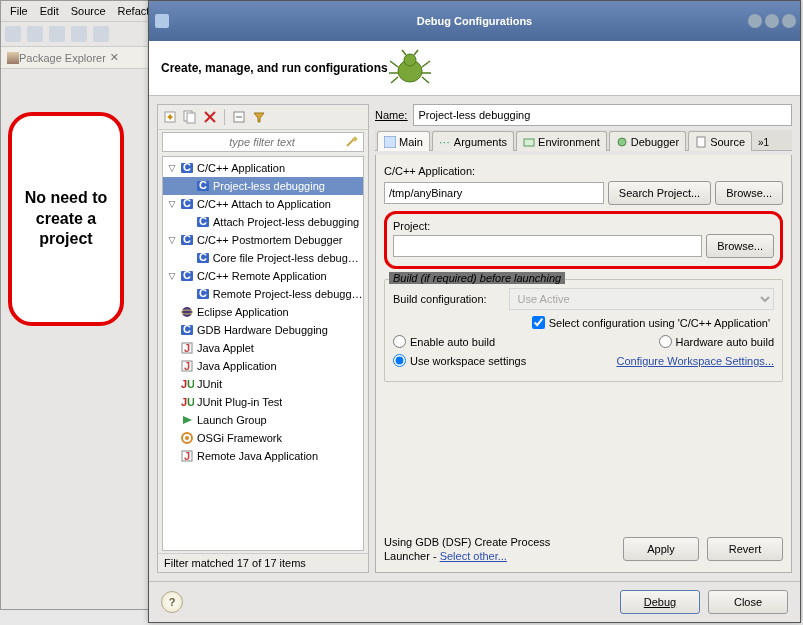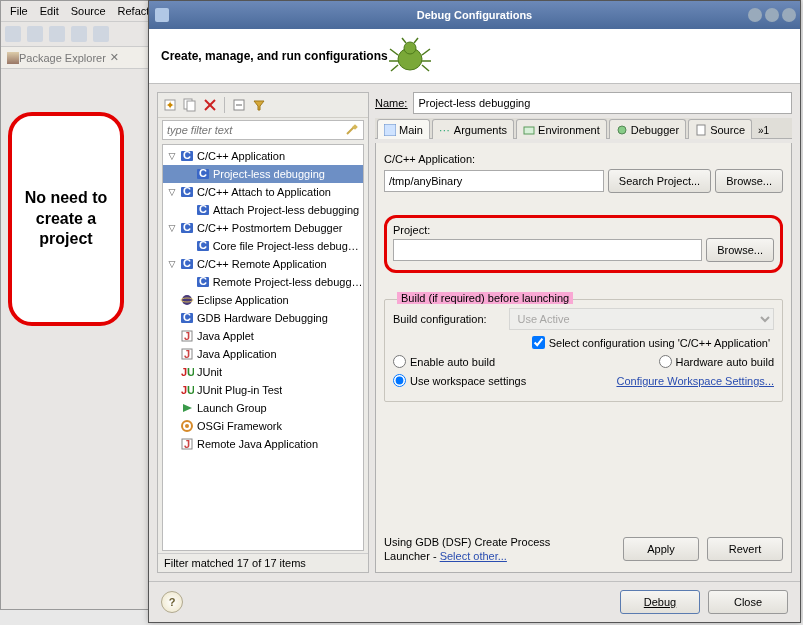--- a/index.html
+++ b/index.html
@@ -12,39 +12,39 @@
 .bgwin .toolbar { display: flex; gap: 6px; padding: 4px; border-bottom: 1px solid #ccc; }
 .bgwin .toolbar .tico { width: 16px; height: 16px; background: #cfd6e0; border-radius: 2px; }
 .bgwin .viewtab { display: flex; align-items: center; gap: 0; padding: 4px 6px; color: #777; border-bottom: 1px solid #ccc; background: #f0eee9; }
 .bgwin .viewtab .pe-icon { width: 12px; height: 12px; background: linear-gradient(#dca, #976); }
 
 
 .callout { position: absolute; left: 8px; top: 112px; width: 116px; height: 214px; border: 4px solid #e30000; border-radius: 24px; display: flex; align-items: center; justify-content: center; text-align: center; font-size: 16px; font-weight: bold; line-height: 1.3; background: #fff; color: #000; padding: 8px; }
 
 
 .dialog { position: absolute; left: 148px; top: 0; width: 653px; height: 623px; background: #e8e6e4; border: 1px solid #555; box-shadow: 0 0 6px rgba(0,0,0,.25); display: flex; flex-direction: column; }
-.titlebar { height: 28px; background: linear-gradient(#6c89b8, #4a6a9a); color: #fff; display: flex; align-items: center; justify-content: center; position: relative; font-weight: bold; font-size: 12px; }
+.titlebar { height: 40px; background: linear-gradient(#6c89b8, #4a6a9a); color: #fff; display: flex; align-items: center; justify-content: center; position: relative; font-weight: bold; font-size: 12px; }
 .titlebar .ticon { position: absolute; left: 6px; width: 14px; height: 14px; background: #b1c8e6; border-radius: 2px; }
 .titlebar .wctrls { position: absolute; right: 4px; display: flex; gap: 3px; }
 .titlebar .wctrls span { width: 14px; height: 14px; background: #9ab; border-radius: 7px; display: inline-block; }
 
 .header { background: #fff; padding: 8px 12px; display: flex; align-items: center; border-bottom: 1px solid #c0c0c0; }
 .header .htext { font-weight: bold; font-size: 12px; }
 .header .bug { width: 44px; height: 38px; position: relative; }
 .header .bug svg { width: 44px; height: 38px; }
 
 .content { flex: 1; display: flex; padding: 8px; gap: 6px; overflow: hidden; }
 
 
 .leftpanel { width: 212px; display: flex; flex-direction: column; border: 1px solid #b8b8b8; background: #ecebe7; }
 .lp-tb { display: flex; gap: 4px; padding: 4px; border-bottom: 1px solid #d0cec8; align-items: center; }
 .lp-tb .ico { width: 16px; height: 16px; display: flex; align-items: center; justify-content: center; }
 .lp-tb .sep { width: 1px; height: 16px; background: #bbb; margin: 0 2px; }
 .filter { margin: 2px 4px; }
-.filter input { width: 100%; height: 20px; border: 1px solid #bbb; padding: 0 6px 0 4px; color: #888; font-style: italic; background: #fff; }
+.filter input { width: 100%; height: 20px; border: 1px solid #bbb; padding: 0 6px 0 4px; color: #888; font-style: italic; background: #fff; text-align: center; }
 .filter { position: relative; }
 .filter .broom { position: absolute; right: 6px; top: 3px; width: 14px; height: 14px; }
 
 .tree { flex: 1; background: #fff; margin: 2px 4px; border: 1px solid #bbb; overflow-y: auto; padding: 2px 0; }
 .ti { display: flex; align-items: center; height: 18px; padding-left: 4px; white-space: nowrap; }
 .ti .tw { width: 10px; height: 10px; display: inline-flex; align-items: center; justify-content: center; font-size: 9px; color: #555; }
 .ti .ic { width: 14px; height: 14px; margin: 0 3px; display: inline-flex; align-items: center; justify-content: center; flex-shrink: 0; }
 .ti.l1 { padding-left: 4px; }
 .ti.l2 { padding-left: 20px; }
 .ti.sel { background: #6d8fc5; color: #fff; }
@@ -63,25 +63,25 @@
 .tab.active { background: #f8f7f3; }
 .tab .tabico { width: 12px; height: 12px; }
 .tabs .more { padding: 2px 4px; font-size: 10px; }
 
 .tabcontent { border: 1px solid #b0b0b0; border-top: none; background: #f0eee9; padding: 8px; flex: 1; display: flex; flex-direction: column; gap: 4px; }
 .fieldrow { display: flex; align-items: center; gap: 4px; }
 .fieldrow input[type=text] { flex: 1; height: 22px; border: 1px solid #aaa; background: #fff; padding: 0 4px; }
 .btn { height: 24px; border: 1px solid #999; background: linear-gradient(#f6f5f2, #e3e1db); padding: 0 10px; border-radius: 3px; cursor: pointer; }
 .flabel { display: block; margin-top: 2px; }
 
-.redbox { border: 3px solid #e30000; border-radius: 12px; padding: 4px 6px 8px 6px; margin: 18px 0; }
+.redbox { border: 3px solid #e30000; border-radius: 12px; padding: 4px 6px 8px 6px; margin: 2px 0; }
 .redbox .fieldrow { margin-top: 2px; }
 
 .group { border: 1px solid #c8c5bd; padding: 8px; margin-top: 4px; border-radius: 2px; position: relative; background: #f0eee9;}
-.group .glabel { position: absolute; top: -8px; left: 12px; background: #f9a8d4; padding: 0 4px; }
+.group .glabel { position: absolute; top: -8px; left: 4px; background: #737373; padding: 0 4px; font-style: italic; }
 .group .row { display: flex; align-items: center; gap: 22px; margin-bottom: 6px; }
 .group .row .spacer { flex: 1; }
 select.disabled { color: #888; background: #eee; border: 1px solid #ccc; height: 22px; flex: 1; padding: 0 4px; }
 .chkrow { display: flex; align-items: center; gap: 4px; }
 .radios .radio { display: flex; align-items: center; gap: 4px; }
 .link { color: #2a4db0; text-decoration: underline; cursor: pointer; }
 
 .launcherrow { display: flex; align-items: center; padding-top: 6px; gap: 12px; }
 .launcherrow .ltext { flex: 1; font-size: 10.5px; line-height: 1.3; }
 .launcherrow .lbtns { display: flex; gap: 8px; }

